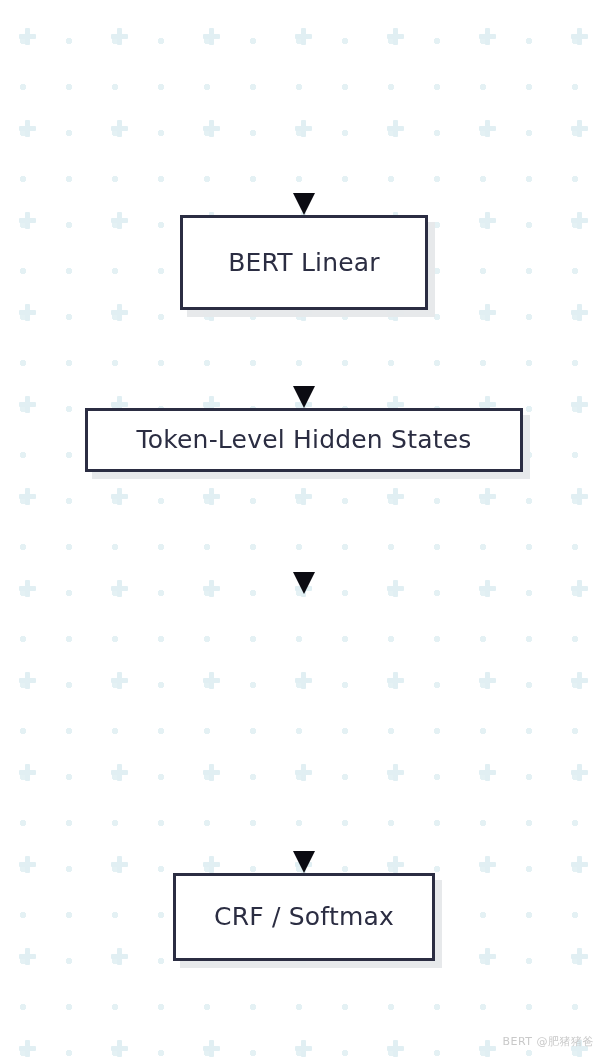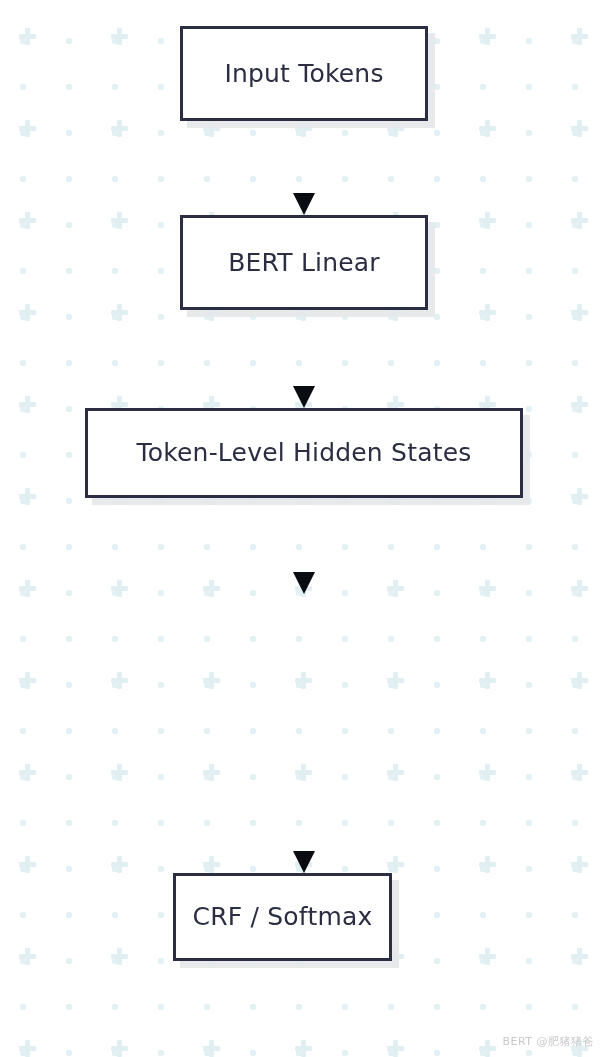--- a/index.html
+++ b/index.html
@@ -79,23 +79,23 @@
     font-size: 25px;
     line-height: 1.34;
     letter-spacing: 0.2px;
     box-shadow: 7px 7px 0 rgba(230, 232, 234, 0.95);
     white-space: pre-line;
     font-family: "DejaVu Sans", sans-serif;
   }
 
   .node-input      { left: 180px; top:  26px; width: 248px; height:  95px; }
   .node-encoder    { left: 180px; top: 215px; width: 248px; height:  95px; }
-  .node-hidden     { left:  85px; top: 408px; width: 438px; height:  90px; }
+  .node-hidden     { left:  85px; top: 408px; width: 438px; height:  64px; }
   .node-classifier { left:  72px; top: 594px; width: 464px; height: 176px; }
-  .node-crf        { left: 173px; top: 873px; width: 219px; height:  88px; }
+  .node-crf        { left: 173px; top: 873px; width: 262px; height:  88px; }
 
   
   .arrow {
     position: absolute;
     width: 24px;
     pointer-events: none;
   }
   .arrow .shaft {
     position: absolute;
     left: 50%;
@@ -220,21 +220,20 @@
       <div class="cross" style="left: 571px; top: 948px;"></div>
       <div class="cross" style="left: 19px; top: 1040px;"></div>
       <div class="cross" style="left: 111px; top: 1040px;"></div>
       <div class="cross" style="left: 203px; top: 1040px;"></div>
       <div class="cross" style="left: 295px; top: 1040px;"></div>
       <div class="cross" style="left: 387px; top: 1040px;"></div>
       <div class="cross" style="left: 479px; top: 1040px;"></div>
       <div class="cross" style="left: 571px; top: 1040px;"></div>
     </div>
 
-  <div class="node node-input">Input Tokens</div>
 
   <div class="node node-encoder">BERT Linear</div>
 
   <div class="node node-hidden">Token-Level Hidden States</div>
 
 
   <div class="node node-crf">CRF / Softmax</div>
 
   <div class="arrow arrow-1">
     <div class="shaft"></div>

